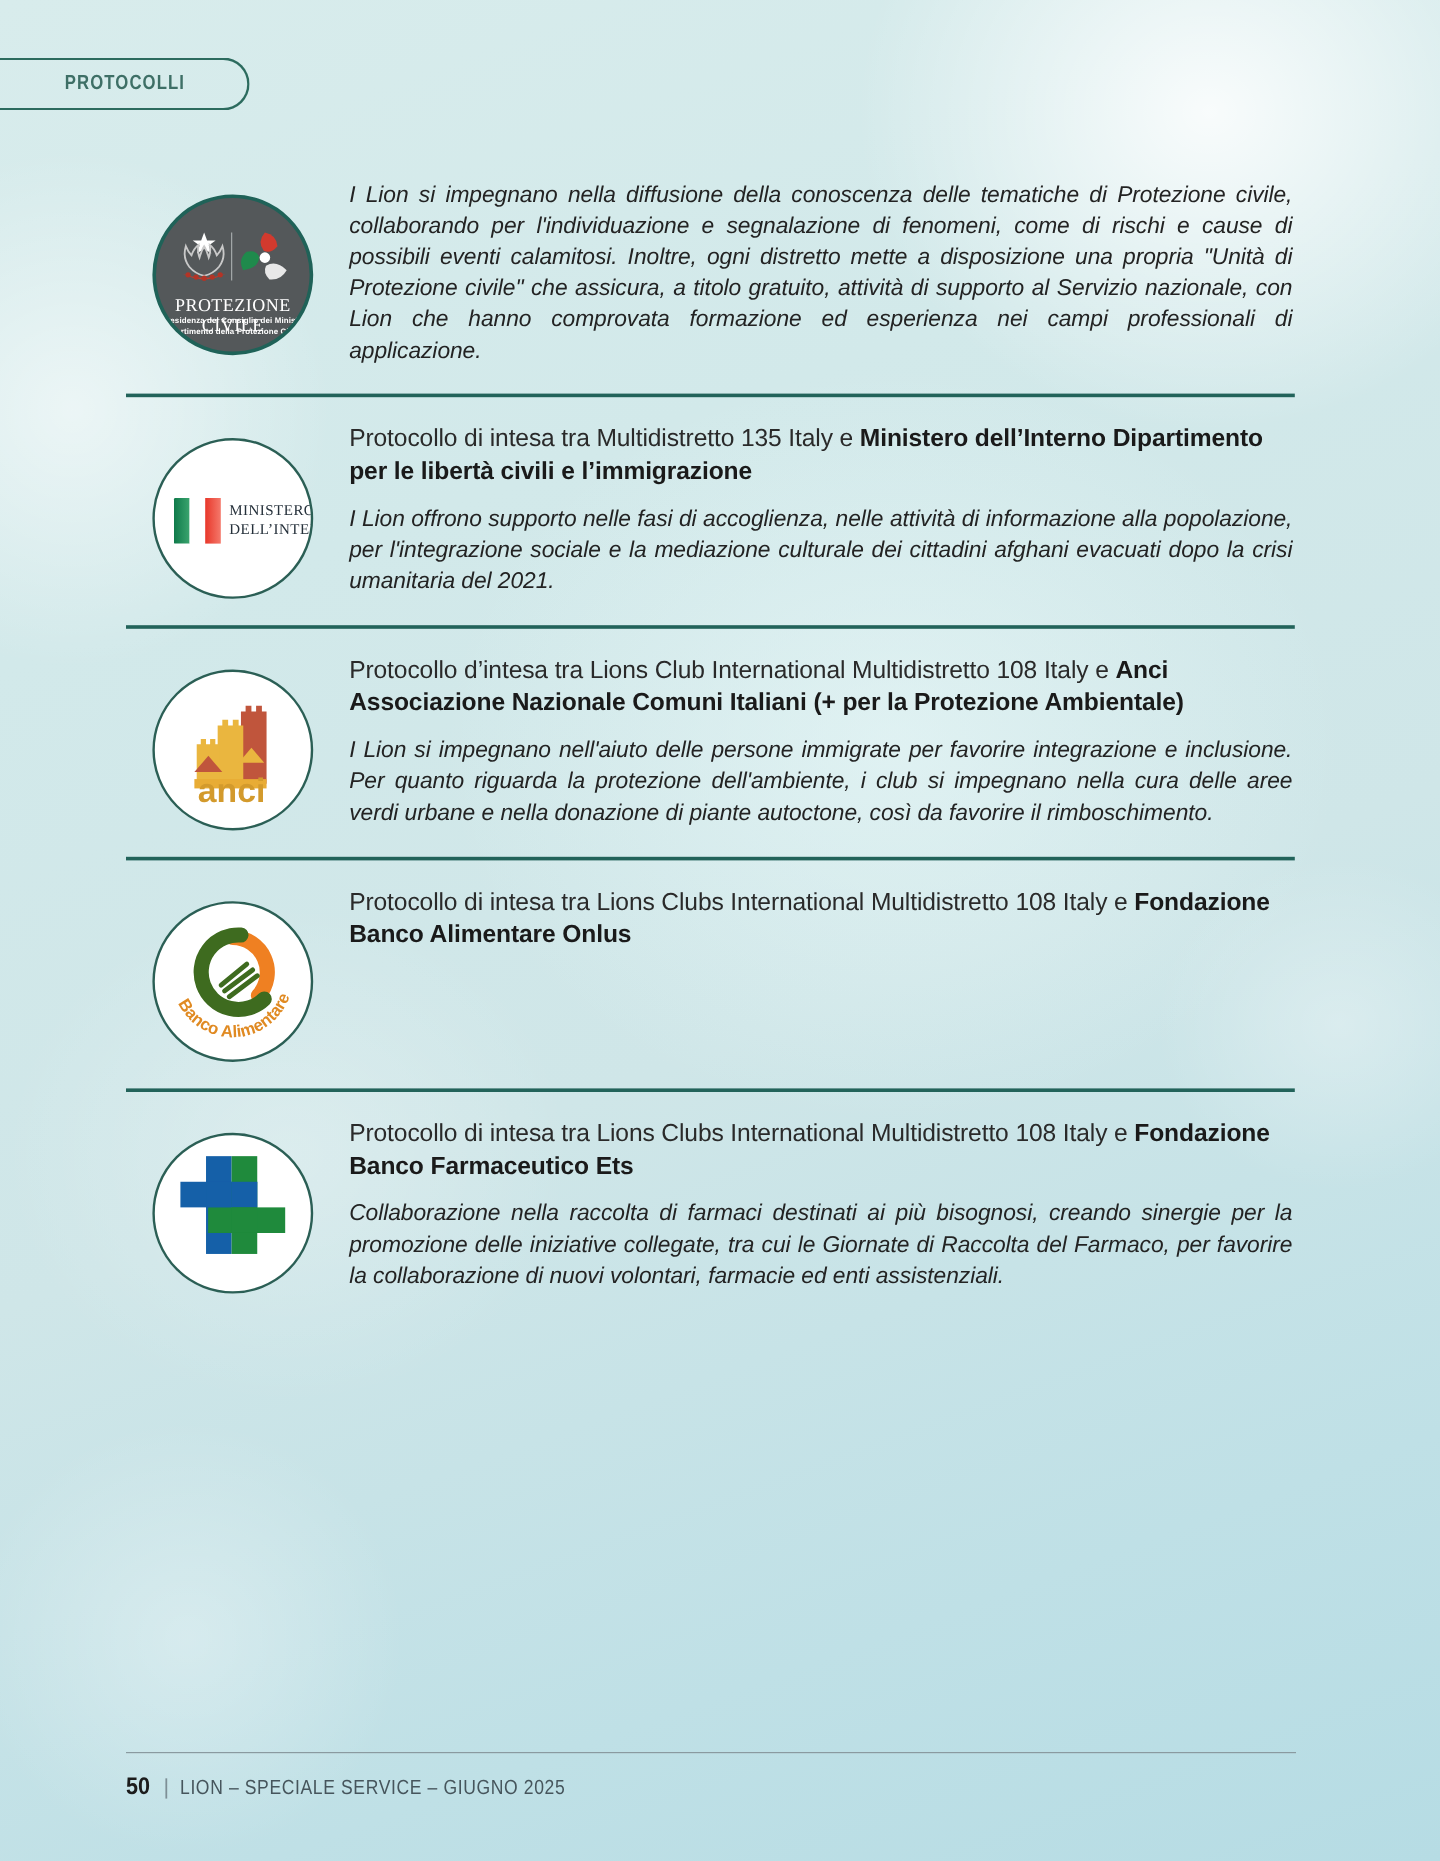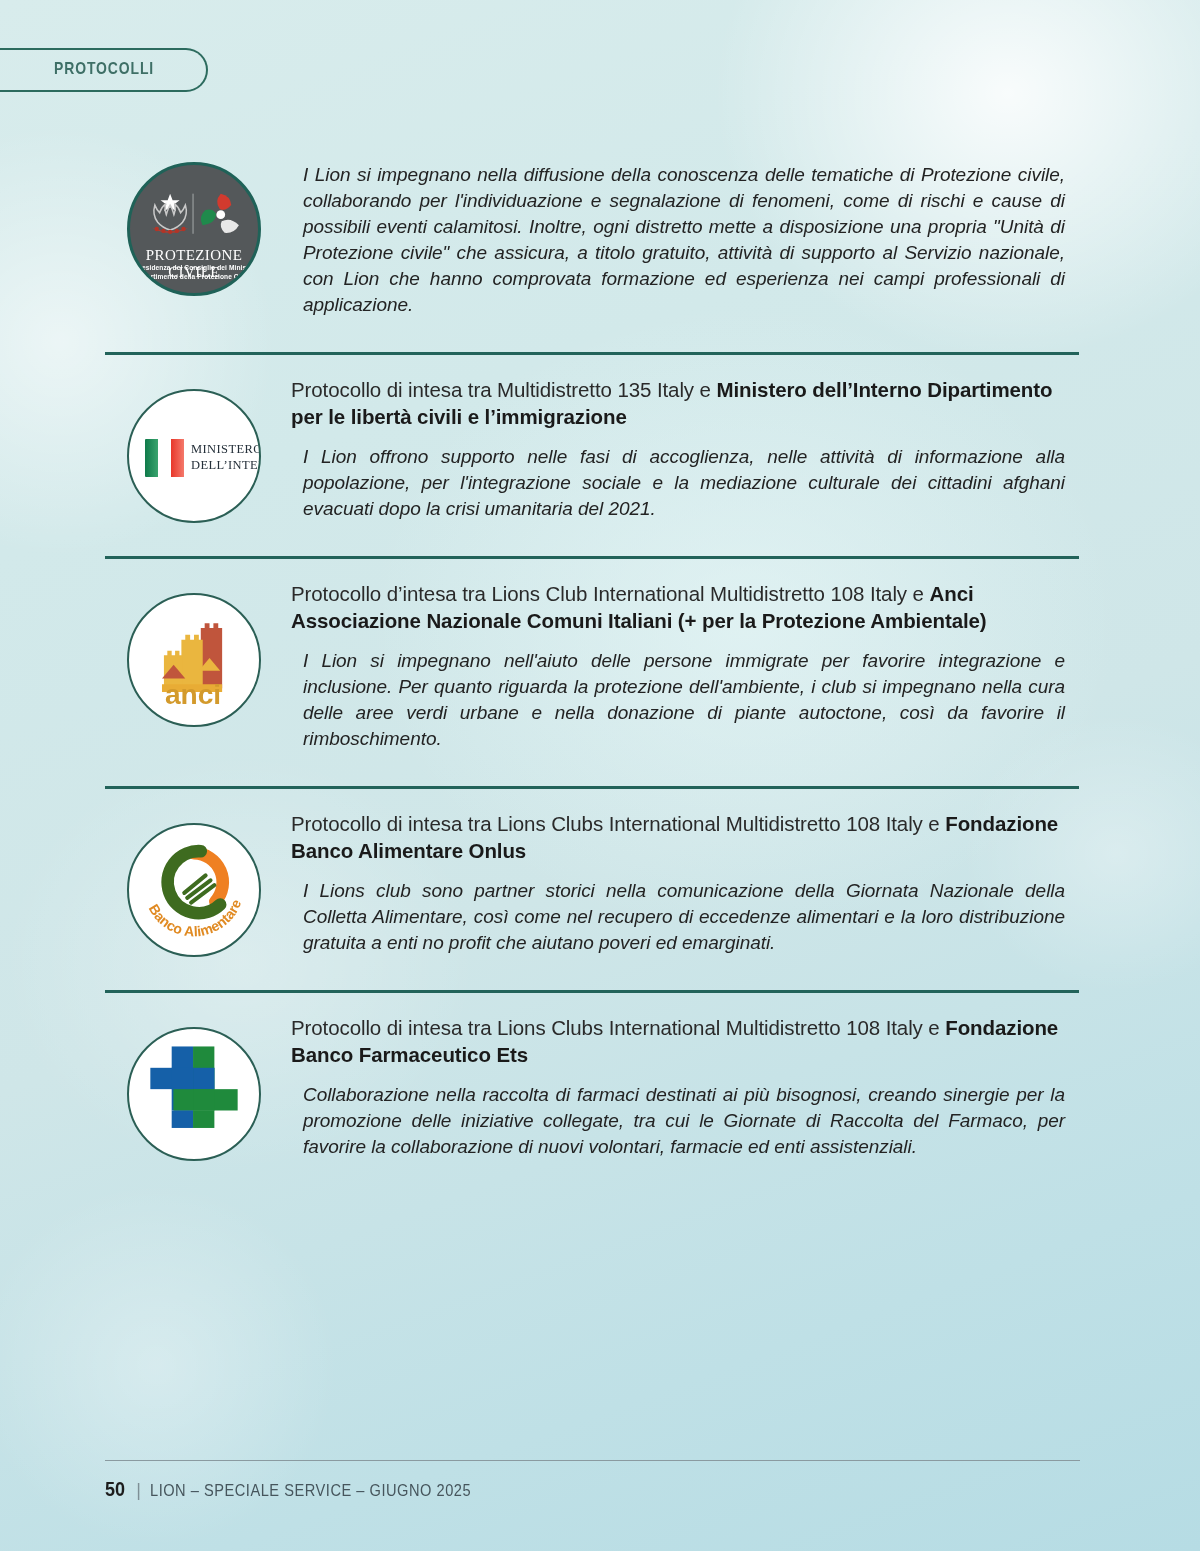--- a/index.html
+++ b/index.html
@@ -96,21 +96,21 @@
     font-weight: 400;
     margin: 0 0 14px 0;
     letter-spacing: -0.1px;
   }
   .entry-title b { font-weight: 700; color: #1a1a1a; }
   .entry-desc {
     font-size: 19px;
     line-height: 26px;
     color: #232323;
     font-style: italic;
-    margin: 12px;
+    margin: 0;
     text-align: justify;
     letter-spacing: -0.05px;
   }
   .divider {
     height: 0;
     border-top: 3px solid #22635a;
     width: 974px;
     margin: 0 0 22px 0;
   }
 
@@ -354,21 +354,20 @@
           <text font-family="Liberation Sans, sans-serif" font-size="14.5" font-weight="700" fill="#e08a22">
             <textPath href="#ba-curve" startOffset="6%">Banco Alimentare</textPath>
           </text>
         </svg>
       </div>
     </div>
     <div class="entry-body">
       <p class="entry-title">
         <span>Protocollo di intesa tra Lions Clubs International Multidistretto 108 Italy e </span><b>Fondazione Banco Alimentare Onlus</b>
       </p>
-      <p class="entry-desc">I Lions club sono partner storici nella comunicazione della Giornata Nazionale della Colletta Alimentare, così come nel recupero di eccedenze alimentari e la loro distribuzione gratuita a enti no profit che aiutano poveri ed emarginati.</p>
     </div>
   </div>
 
   <div class="divider"></div>
 
   <div class="entry">
     <div class="entry-logo">
       <div class="logo-circle white">
         <svg class="bf-art" viewBox="0 0 134 134">
 

